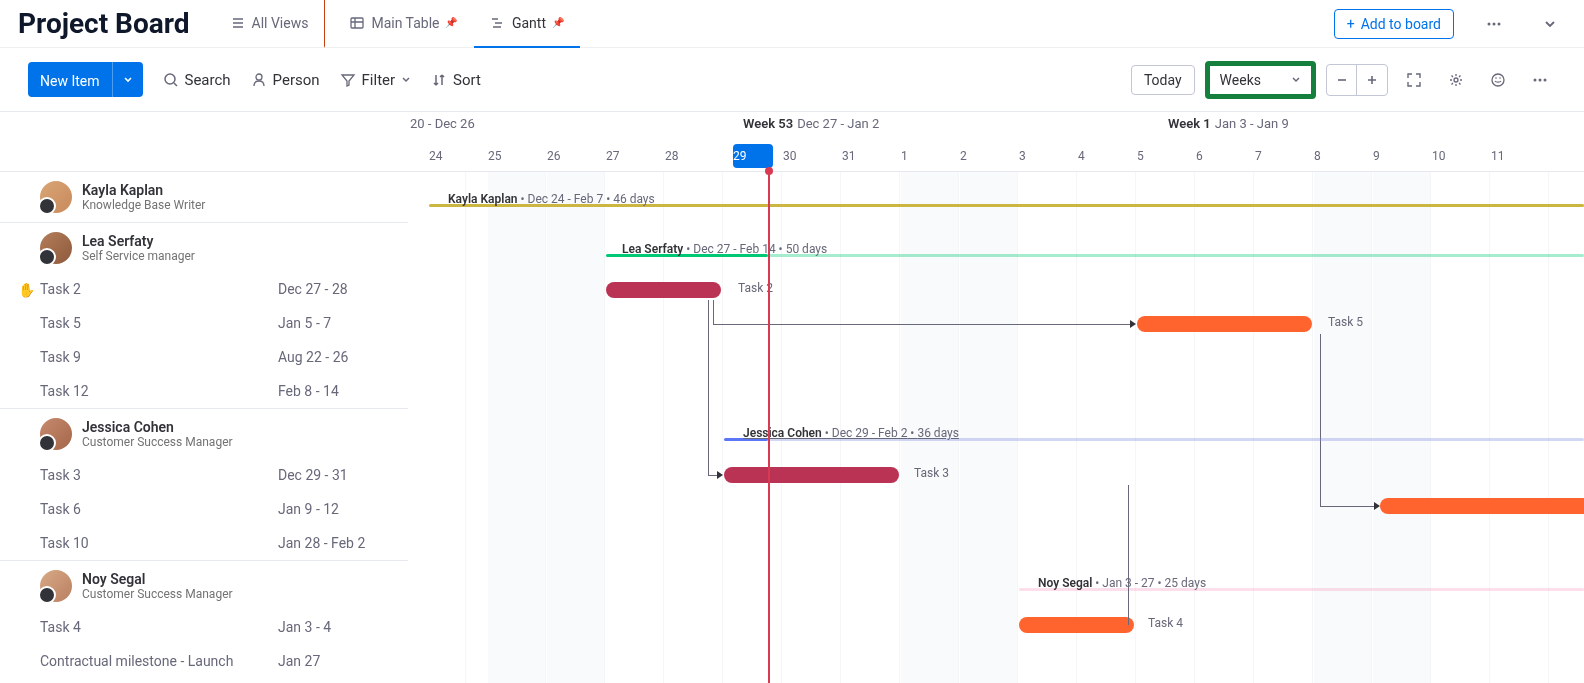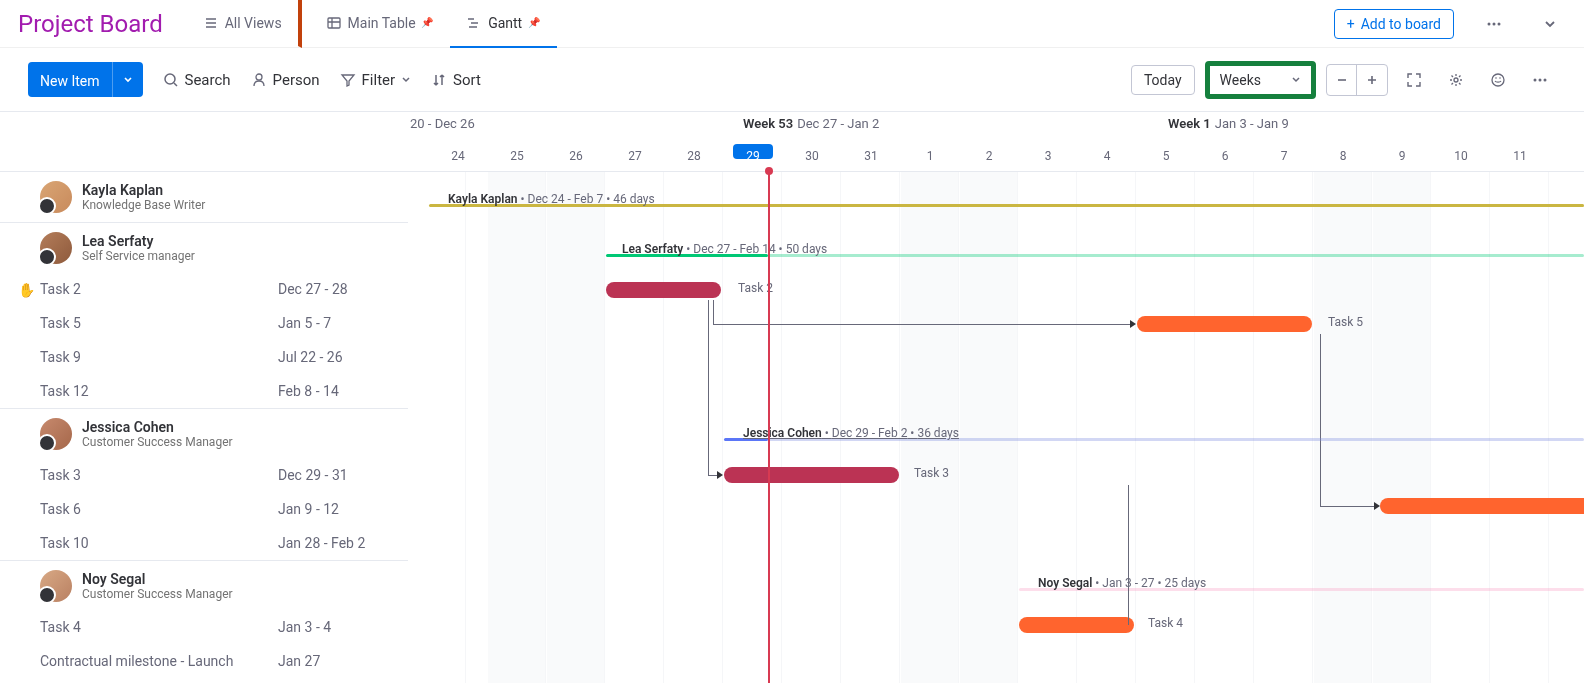--- a/index.html
+++ b/index.html
@@ -1,22 +1,22 @@
 <!DOCTYPE html>
 <html><head>
 <meta charset="utf-8">
 <style>
 * { margin:0; padding:0; box-sizing:border-box; font-family:-apple-system,BlinkMacSystemFont,"Segoe UI",Roboto,sans-serif; }
 body { background:#fff; color:#323338; overflow:hidden; width:1584px; height:683px; }
 .topbar { display:flex; align-items:center; height:48px; padding:0 18px; gap:24px; border-bottom:1px solid #f0f0f0; }
-.board-title { font-size:24px; font-weight:400; color:#a21caf; }
+.board-title { font-size:28px; font-weight:700; color:#0f172a; }
 .view-tabs { display:flex; align-items:center; gap:0; }
 .view-tab { display:flex; align-items:center; gap:6px; padding:0 16px; height:48px; cursor:pointer; color:#676879; font-size:14px; border-bottom:2px solid transparent; }
 .view-tab.active { color:#323338; border-bottom-color:#0073ea; }
-.view-tab.first-divider { border-right:4px solid #c2410c; margin-right:8px; }
+.view-tab.first-divider { border-right:1px solid #c2410c; margin-right:8px; }
 .pin { font-size:10px; color:#676879; }
 .spacer { flex:1; }
 .add-board { display:flex; align-items:center; gap:6px; border:1px solid #0073ea; color:#0073ea; padding:6px 12px; border-radius:4px; font-size:14px; cursor:pointer; }
 .icon-btn { width:32px; height:32px; display:flex; align-items:center; justify-content:center; cursor:pointer; color:#676879; border-radius:4px; }
 .toolbar { display:flex; align-items:center; height:64px; padding:0 28px; gap:20px; border-bottom:1px solid #e6e9ef; }
 .new-item { background:#0073ea; color:#fff; display:flex; align-items:flex-end; border-radius:4px; overflow:hidden; cursor:pointer; }
 .new-item-label { padding:8px 12px; font-size:14px; }
 .new-item-caret { padding:8px 10px; border-left:1px solid rgba(255,255,255,.3); }
 .tool { display:flex; align-items:center; gap:6px; color:#323338; font-size:15px; cursor:pointer; }
 .tool svg, .tool span.icn { color:#676879; }
@@ -40,22 +40,22 @@
 .person-role { font-size:12px; color:#737373; }
 .task-row { display:flex; align-items:center; padding:0 20px 0 40px; height:34px; font-size:14px; color:#676879; }
 .task-name { flex:1; }
 .task-date { width:110px; }
 .grab-cursor { position:absolute; left:18px; top:170px; color:#676879; font-size:14px; }
 .gantt { flex:1; position:relative; overflow:hidden; }
 .gantt-head { height:60px; border-bottom:1px solid #e6e9ef; position:relative; }
 .week-label { position:absolute; font-size:13px; color:#676879; top:4px; }
 .week-label b { font-weight:600; color:#323338; margin-right:4px; }
 .day-cells { position:absolute; top:28px; left:0; right:0; height:32px; display:flex; }
-.day-cell { position:absolute; text-align:center; font-size:12px; color:#676879; width:58px; line-height:32px; }
-.day-cell.today { background:#0073ea; color:#fff; border-radius:4px; height:15px; line-height:24px; top:4px; width:40px; }
+.day-cell { position:absolute; text-align:left; font-size:12px; color:#676879; width:58px; line-height:32px; }
+.day-cell.today { background:#0073ea; color:#fff; border-radius:4px; height:24px; line-height:24px; top:4px; width:40px; }
 .grid-col { position:absolute; top:0; bottom:0; width:58px; border-right:1px solid #f5f6f8; }
 .grid-col.weekend { background:#f9fafb; }
 .summary-bar { position:absolute; height:3px; border-radius:2px; }
 .summary-bar.faded { opacity:.35; }
 .summary-label { position:absolute; font-size:12px; color:#676879; white-space:nowrap; top:-14px; }
 .summary-label b { color:#323338; font-weight:600; }
 .task-bar { position:absolute; height:16px; border-radius:8px; }
 .task-bar-label { position:absolute; font-size:12px; color:#676879; white-space:nowrap; }
 .today-line { position:absolute; top:0; bottom:0; width:2px; background:#d83a52; z-index:5; }
 .today-dot { position:absolute; top:-5px; left:-3px; width:8px; height:8px; border-radius:50%; background:#d83a52; }
@@ -222,21 +222,21 @@
     <div class="task-row">
         <div class="task-name">Task 2</div>
         <div class="task-date">Dec 27 - 28</div>
       </div>
     <div class="task-row">
         <div class="task-name">Task 5</div>
         <div class="task-date">Jan 5 - 7</div>
       </div>
     <div class="task-row">
         <div class="task-name">Task 9</div>
-        <div class="task-date">Jul 22 - 26</div>
+        <div class="task-date">Aug 22 - 26</div>
       </div>
     <div class="task-row">
         <div class="task-name">Task 12</div>
         <div class="task-date">Feb 8 - 14</div>
       </div>
 
     <div class="person-row side-sep">
       <div class="avatar a3"></div>
       <div class="person-meta">
         <div class="person-name">Jessica Cohen</div>

